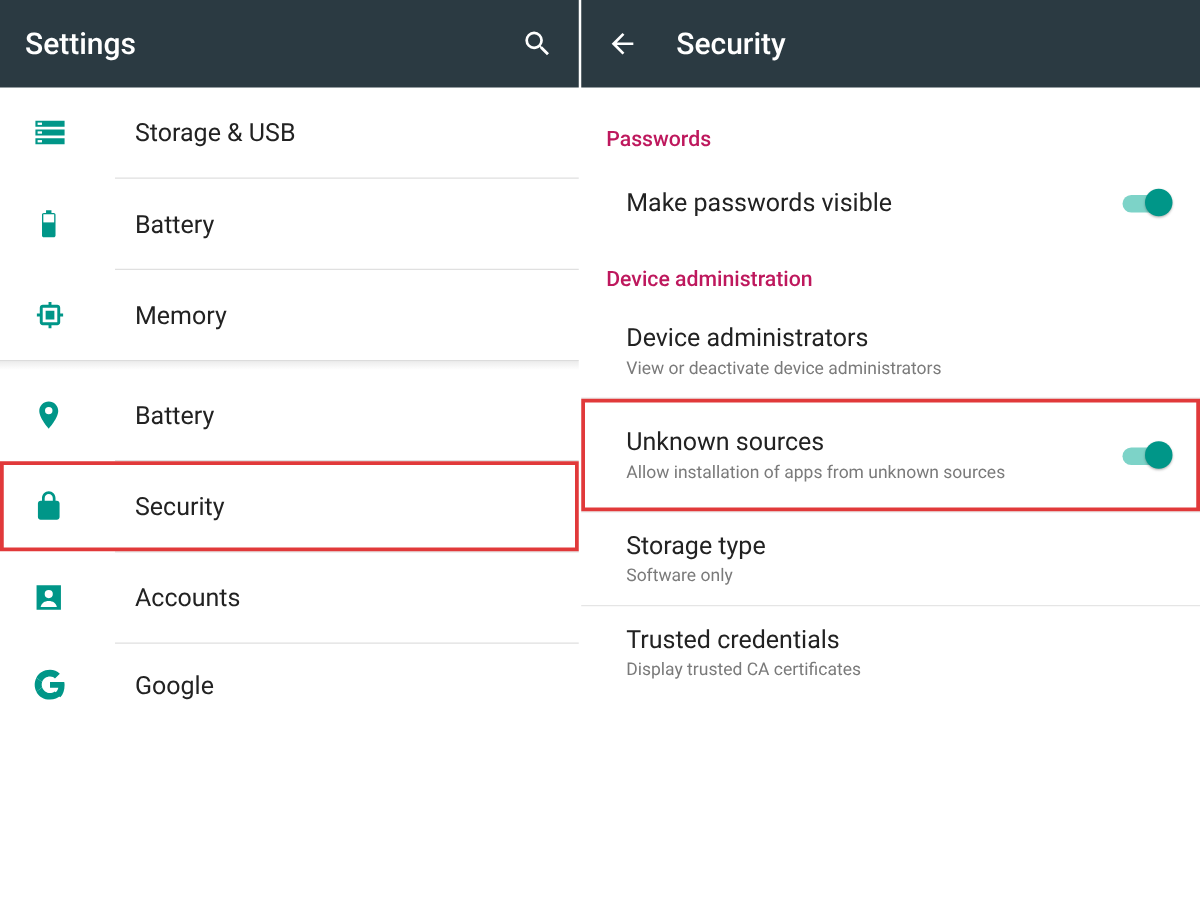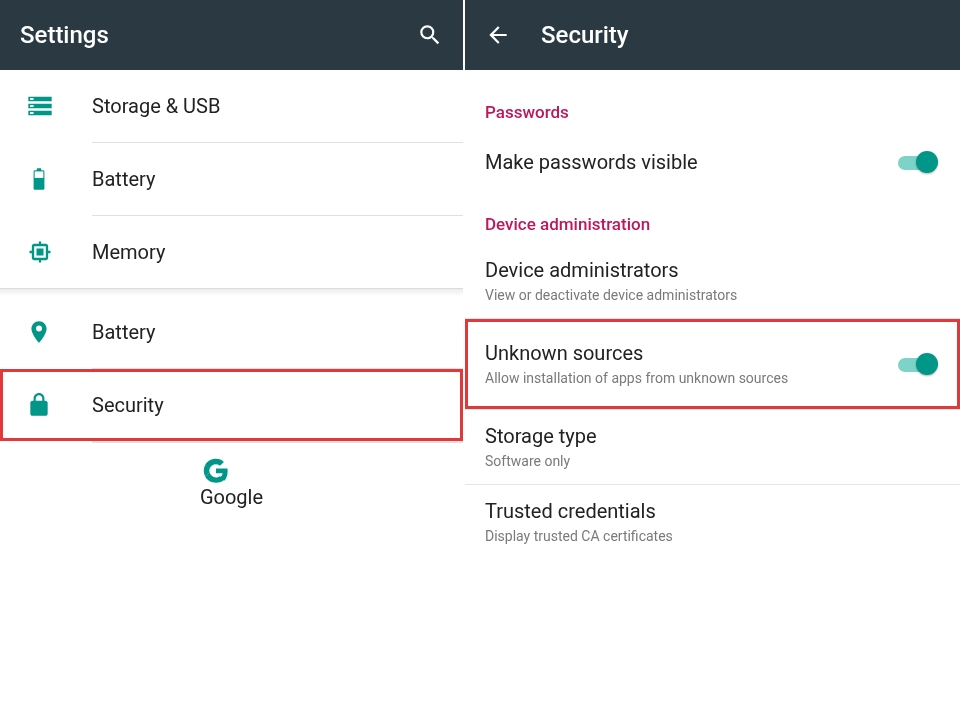--- a/index.html
+++ b/index.html
@@ -37,21 +37,21 @@
     padding: 14px 20px 14px 20px;
     position: relative;
   }
   .row .icon-slot {
     width: 72px;
     display:flex;
     align-items:center;
     justify-content:flex-start;
     padding-left: 6px;
   }
-  .row .text-slot { flex: 1; display:flex; flex-direction:column; justify-content:flex-start; }
+  .row .text-slot { flex: 1; display:flex; flex-direction:column; justify-content:flex-start;margin-left:16px; }
   .row .label { font-size: 20px; color: #222; }
   .row .sub { font-size: 14px; color: #7a7a7a; margin-top: 4px; line-height:1.3;}
   .divider-inset {
     height: 1px;
     background: #e0e0e0;
     margin-left: 92px;
   }
   .divider-full {
     height: 1px;
     background: #e5e5e5;
@@ -156,23 +156,35 @@
       <svg width="26" height="30" viewBox="0 0 24 24">
           <path class="teal" d="M18 8h-1V6c0-2.76-2.24-5-5-5S7 3.24 7 6v2H6c-1.1 0-2 .9-2 2v10c0 1.1.9 2 2 2h12c1.1 0 2-.9 2-2V10c0-1.1-.9-2-2-2zM9 6c0-1.66 1.34-3 3-3s3 1.34 3 3v2H9V6z"></path>
         </svg>
     </div>
     <div class="text-slot">
         <div class="label">Security</div>
       </div>
   </div>
   <div class="divider-inset"></div>
 
-  <div class="divider-inset"></div>
-
-  <div class="row" style="min-height:52px; padding-bottom:0;flex-direction:column;">
+  <div class="row">
+    <div class="icon-slot">
+      <svg width="26" height="26" viewBox="0 0 24 24">
+          <path class="teal" d="M3 3h18v18H3z"></path>
+          <circle cx="12" cy="9.5" r="3" fill="#fff"></circle>
+          <path fill="#fff" d="M6 19c.5-3 3-4.5 6-4.5s5.5 1.5 6 4.5H6z"></path>
+        </svg>
+    </div>
+    <div class="text-slot">
+        <div class="label">Accounts</div>
+      </div>
+  </div>
+  <div class="divider-inset"></div>
+
+  <div class="row" style="min-height:52px; padding-bottom:0;">
     <div class="icon-slot">
       <svg width="28" height="28" viewBox="0 0 48 48">
           <path class="teal" d="M44 24c0-1.6-.15-2.8-.45-4.1H24v7.8h11.4c-.5 3-2.3 5.5-4.9 7.2l7.6 5.9C42 37 44 31 44 24z"></path>
           <path class="teal" d="M24 44c6 0 11-2 14.1-5.2l-7.6-5.9c-2 1.4-4.7 2.2-6.5 2.2-5 0-9.3-3.4-10.8-8l-7.9 6C8.4 39.8 15.6 44 24 44z"></path>
           <path class="teal" d="M13.2 27.1c-.4-1.2-.6-2.4-.6-3.6s.2-2.4.6-3.6l-7.9-6C3.8 16.9 3 20.3 3 23.5s.8 6.6 2.3 9.6l7.9-6z"></path>
           <path class="teal" d="M24 12.5c3.3 0 5.5 1.4 6.8 2.6l6.7-6.5C33.9 5 29.4 3 24 3 15.6 3 8.4 7.2 5.3 14l7.9 6c1.5-4.6 5.8-7.5 10.8-7.5z"></path>
         </svg>
     </div>
     <div class="text-slot">
         <div class="label">Google</div>

